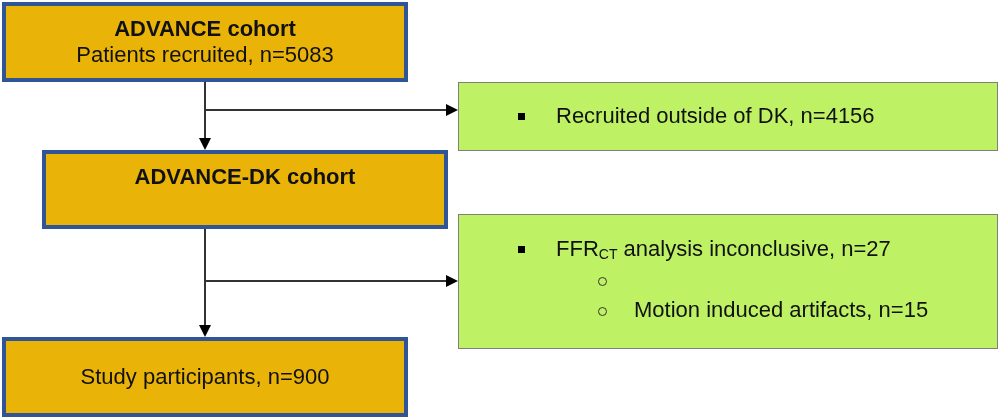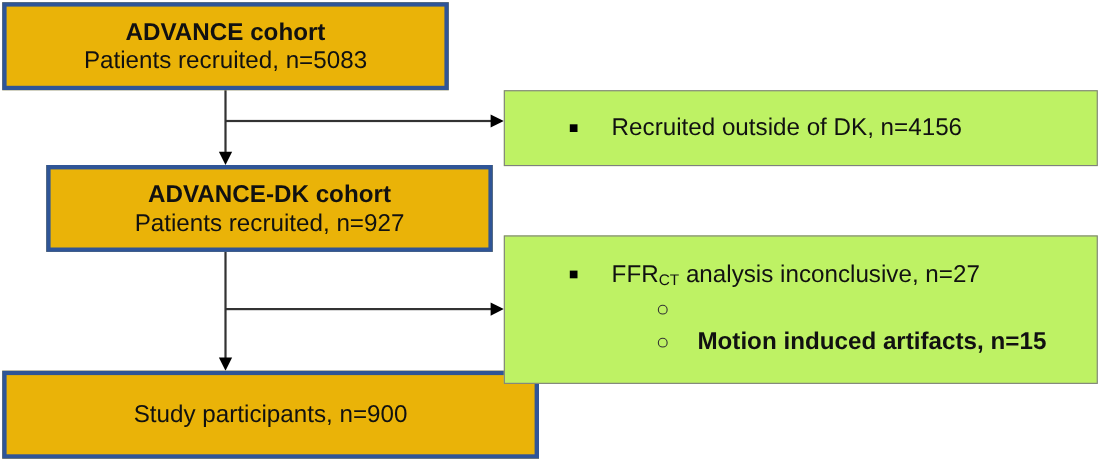--- a/index.html
+++ b/index.html
@@ -33,33 +33,32 @@
 <div class="line" style="left:205px;top:280px;width:243px;height:1.5px;"></div>
 <div class="arrow-right" style="left:446px;top:275px;"></div>
 
 <div class="box blue" style="left:2px;top:2px;width:406px;height:80px;padding-top:10px;">
   <div class="title">ADVANCE cohort</div>
   <div class="sub">Patients recruited, n=5083</div>
 </div>
 
 <div class="box blue" style="left:2px;top:150px;width:406px;height:79px;padding-top:10px;margin-left:40px;">
   <div class="title">ADVANCE-DK cohort</div>
-  <div class="sub">Patients recruited, n=927</div>
 </div>
 
-<div class="box blue" style="left:2px;top:337px;width:488px;height:80px;padding-top:23px;">
+<div class="box blue" style="left:2px;top:337px;width:406px;height:80px;padding-top:23px;">
   <div class="sub">Study participants, n=900</div>
 </div>
 
 <div class="box white" style="left:458px;top:82px;width:540px;height:69px;">
   <div class="sq" style="left:59px;top:30px;"></div>
   <div class="item" style="left:97px;top:20px;">Recruited outside of DK, n=4156</div>
 </div>
 
 <div class="box white" style="left:458px;top:214px;width:540px;height:135px;">
   <div class="sq" style="left:59px;top:31px;"></div>
   <div class="item" style="left:97px;top:21px;">
     <span>FFR</span><sub class="s">CT</sub><span> analysis inconclusive, n=27</span>
   </div>
   <div class="circ" style="left:139px;top:62px;"></div>
   <div class="circ" style="left:139px;top:92px;"></div>
-  <div class="item" style="left:175px;top:82px;font-weight:bold;">Motion induced artifacts, n=15</div>
+  <div class="item" style="left:175px;top:82px;">Motion induced artifacts, n=15</div>
 </div>
 
 </body></html>

